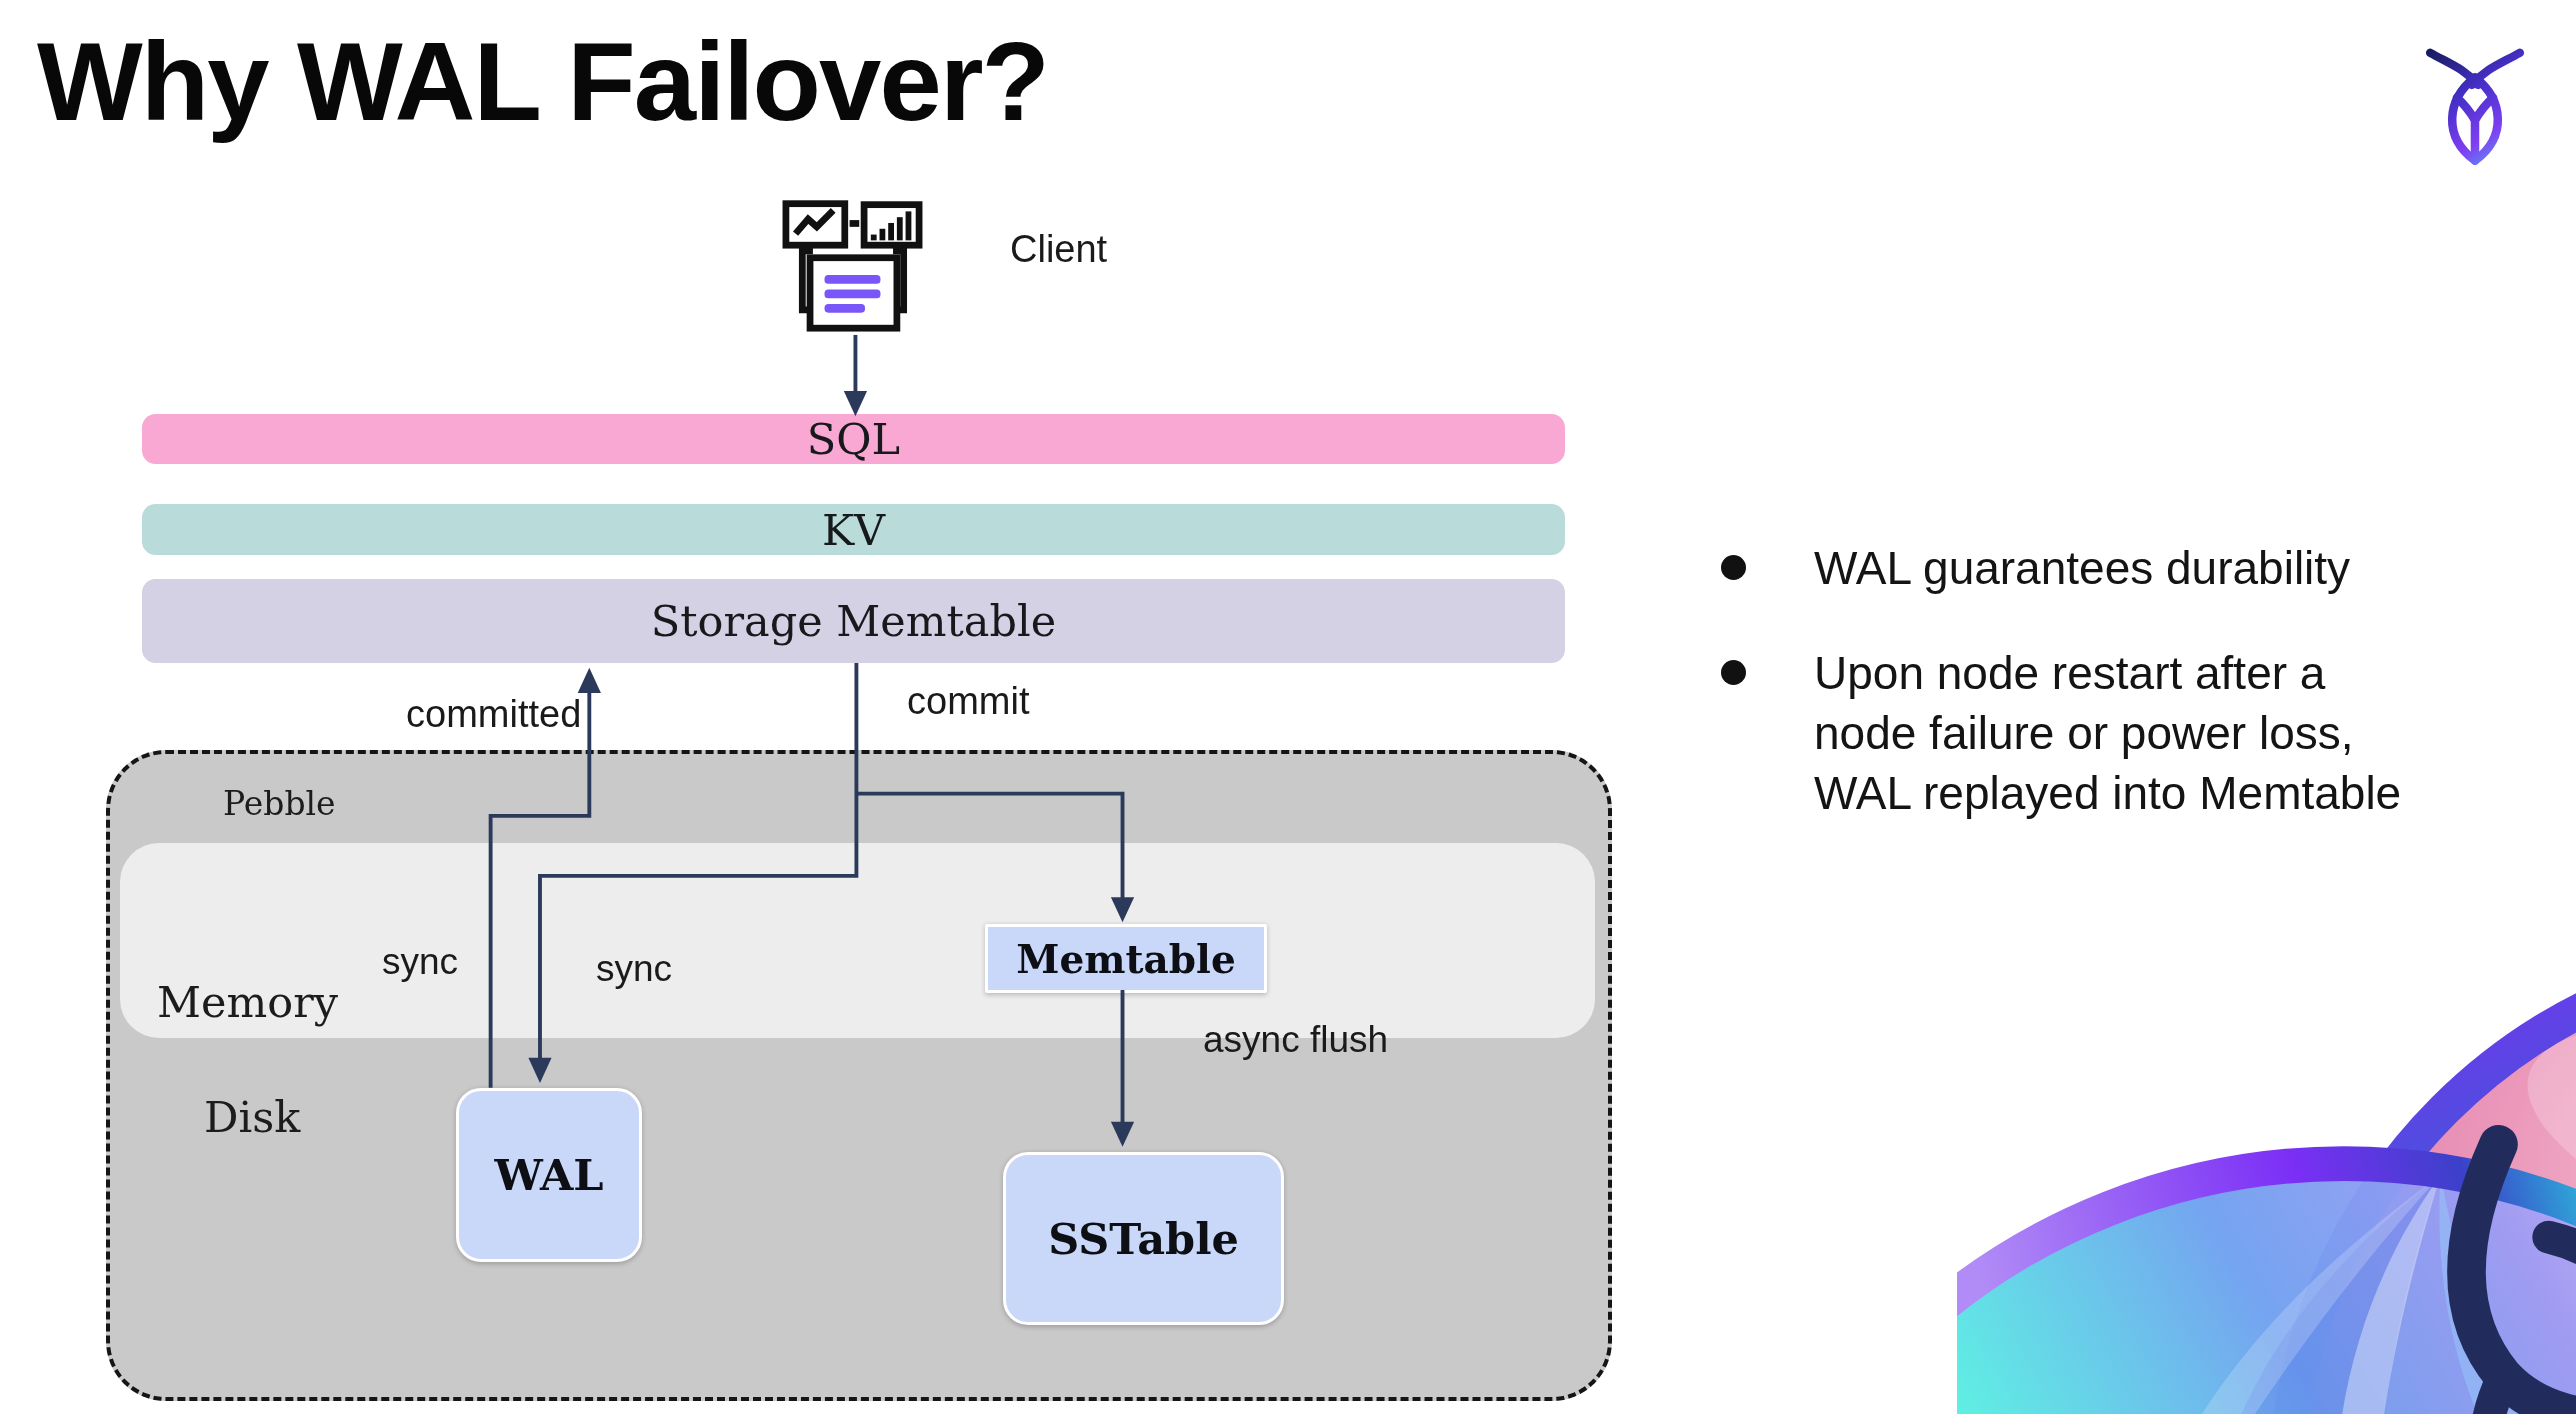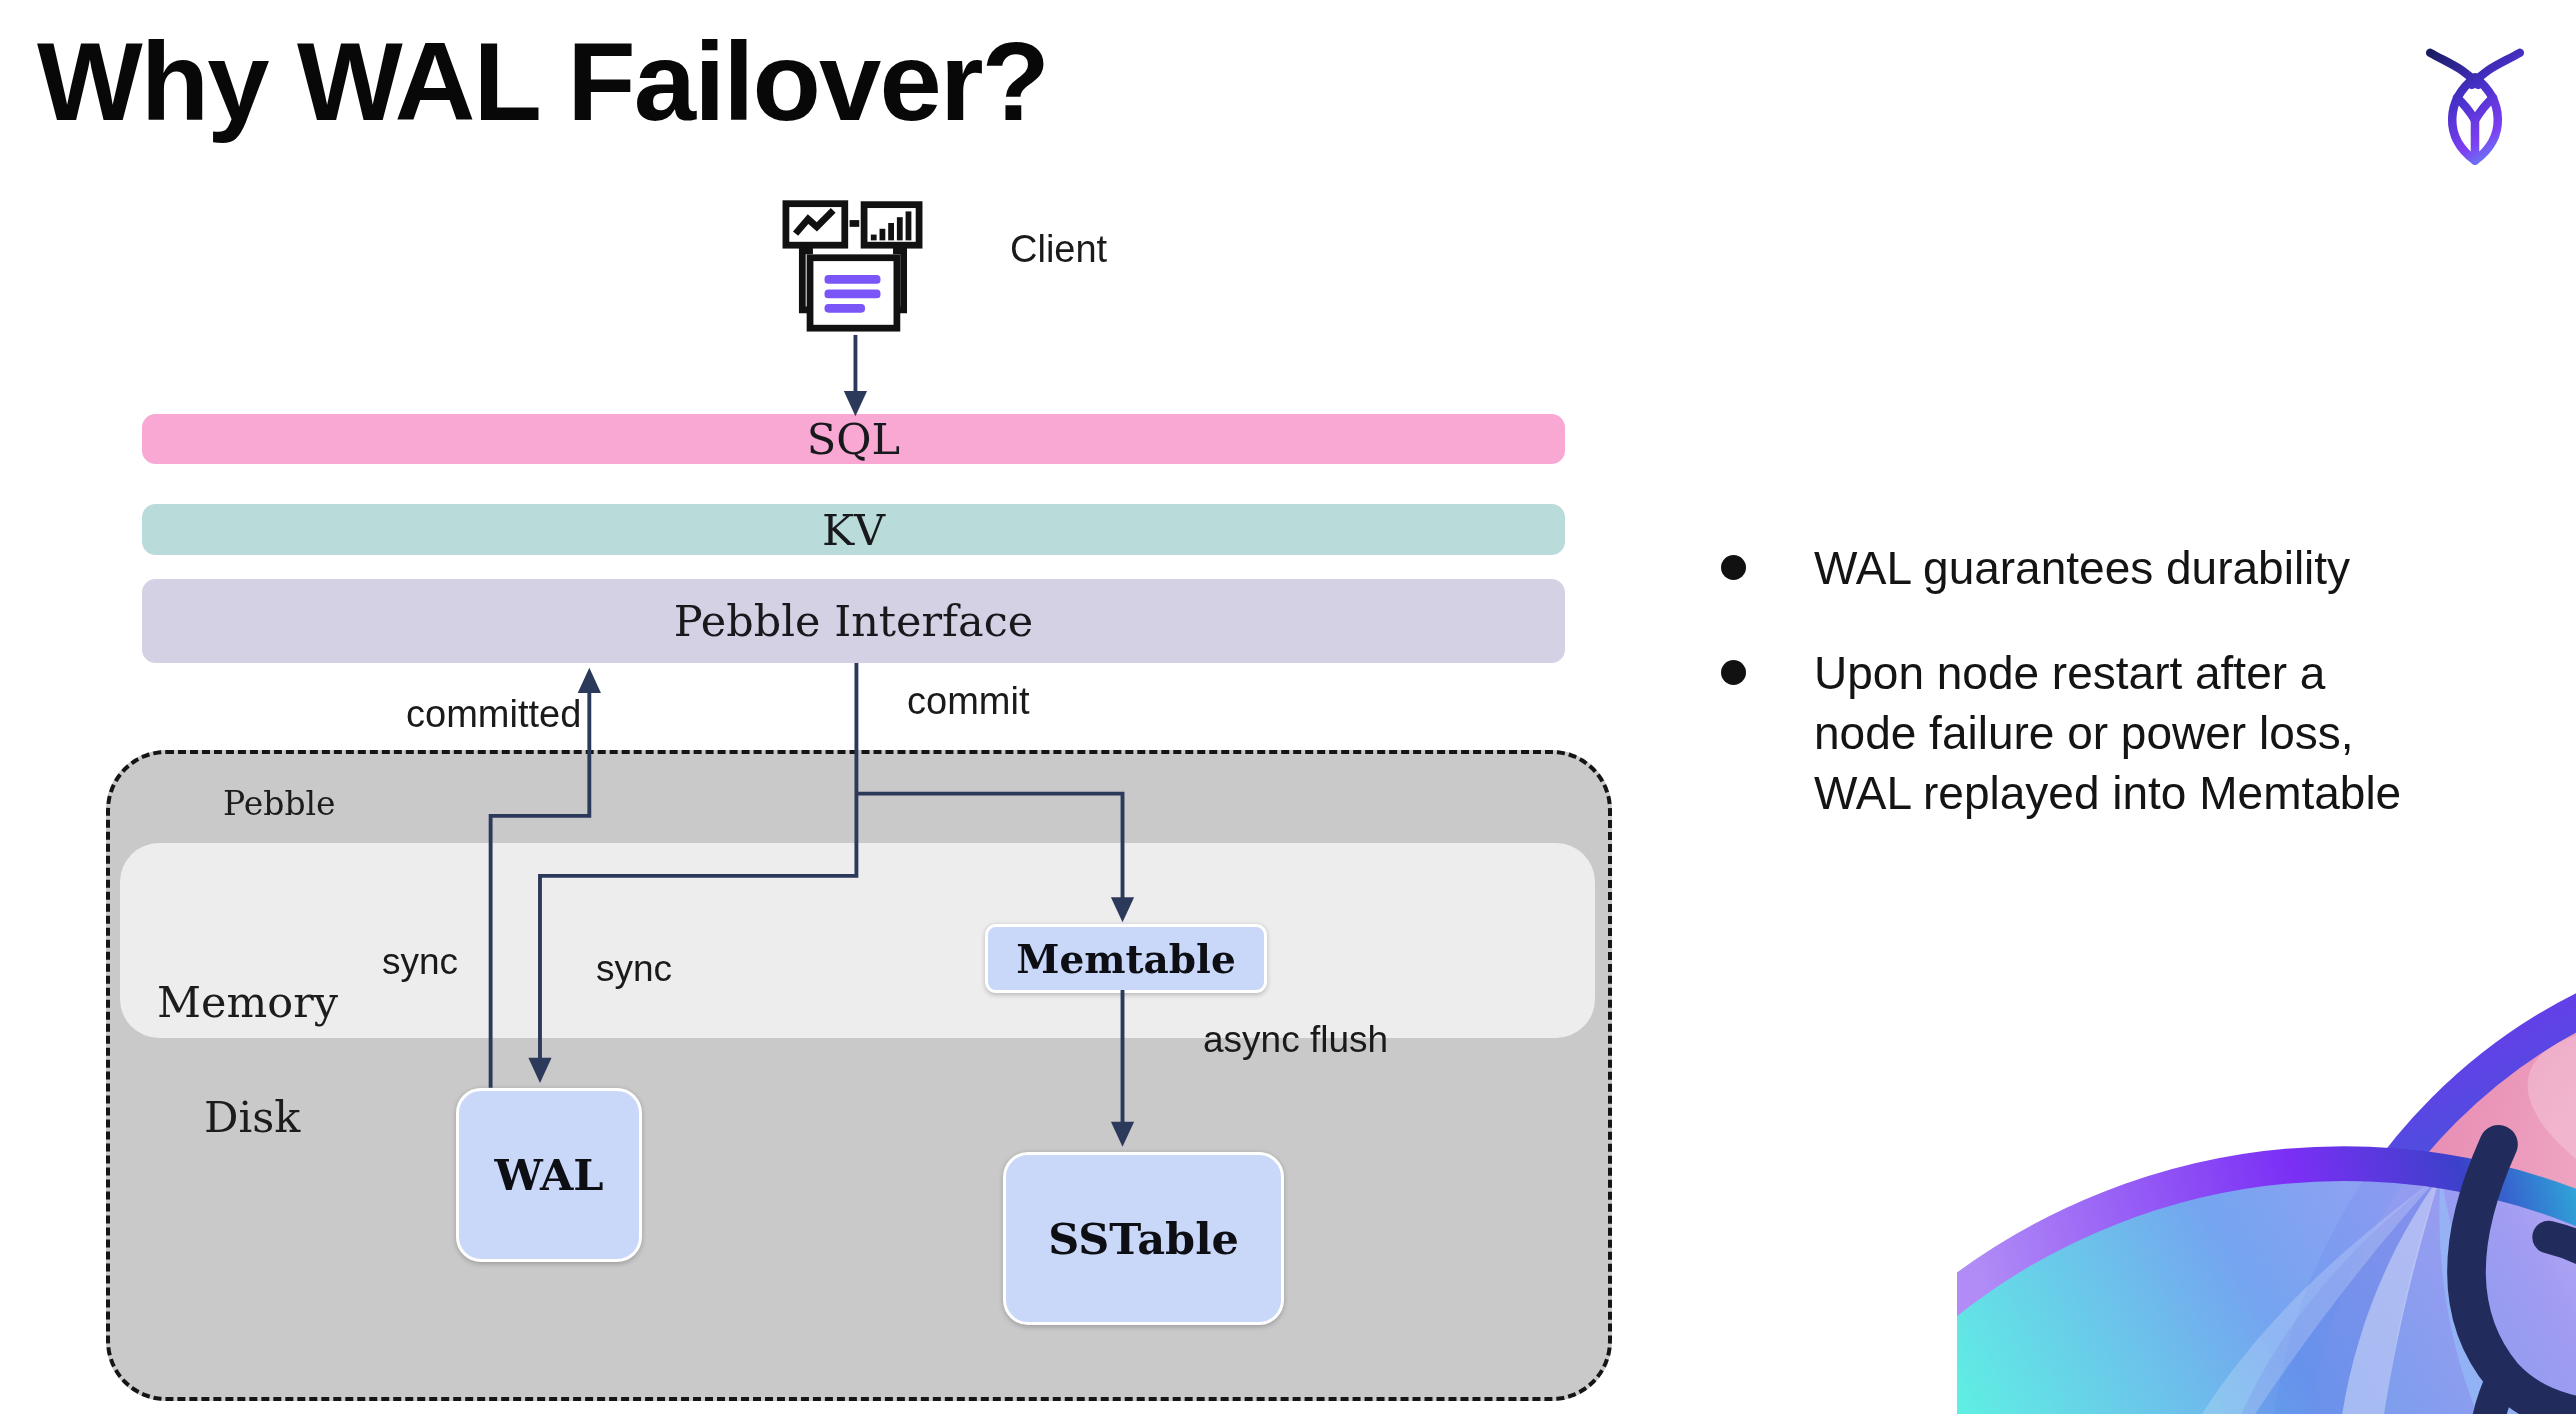--- a/index.html
+++ b/index.html
@@ -28,21 +28,21 @@
   .pebble{
     position:absolute;left:106px;top:750px;width:1498px;height:643px;
     border:4.8px dashed #151515;border-radius:60px;
   }
   .memory-band{position:absolute;left:120px;top:843px;width:1475px;height:195px;border-radius:39px;}
   .node{
     position:absolute;border:3.9px solid #ffffff;box-shadow:0 1.9px 5.8px rgba(0,0,0,0.22);
     display:flex;align-items:center;justify-content:center;
     font-family:"DejaVu Serif","Liberation Serif",serif;font-weight:bold;color:#0d0f14;
   }
-  .node-memtable{left:985px;top:924px;width:276px;height:63px;border-radius:11px;font-size:39px;align-items:center;}
+  .node-memtable{left:985px;top:924px;width:276px;height:63px;border-radius:2px;font-size:39px;align-items:center;}
   .node-wal{left:456px;top:1088px;width:180px;height:168px;border-radius:25px;font-size:43px;}
   .node-sstable{left:1003px;top:1152px;width:275px;height:167px;border-radius:25px;font-size:43px;}
   .edges{position:absolute;left:0;top:0;pointer-events:none;}
   .bullets{position:absolute;left:1721px;top:538px;width:832px;}
   .bullet-row{display:flex;align-items:flex-start;}
   .bullet-row + .bullet-row{margin-top:45px;}
   .bullet-dot{
     flex:0 0 auto;width:25px;height:25px;border-radius:50%;background:#111111;
     margin-top:16.5px;margin-right:68px;
   }
@@ -104,21 +104,21 @@
   </svg>
   <span class="lab sans-lab" style="left:1010px;top:228px;">Client</span>
 
   <div class="bar bar-sql" style="background:#f9a8d4;">
     <span>SQL</span>
   </div>
   <div class="bar bar-kv" style="background:#b9dcdb;">
     <span>KV</span>
   </div>
   <div class="bar bar-storage" style="background:#d5d1e4;">
-    <span>Pebble Interface</span>
+    <span>Storage Memtable</span>
   </div>
 
   <div class="pebble" style="background:#c9c9c9;"></div>
   <div class="memory-band" style="background:#ededed;"></div>
   <span class="lab serif-lab" style="left:223px;top:784px;font-size:33px;">Pebble</span>
   <span class="lab serif-lab" style="left:157px;top:977px;">Memory</span>
   <span class="lab serif-lab" style="left:204px;top:1092px;">Disk</span>
 
   <span class="lab sans-lab" style="left:406px;top:693px;">committed</span>
   <span class="lab sans-lab" style="left:907px;top:680px;">commit</span>

